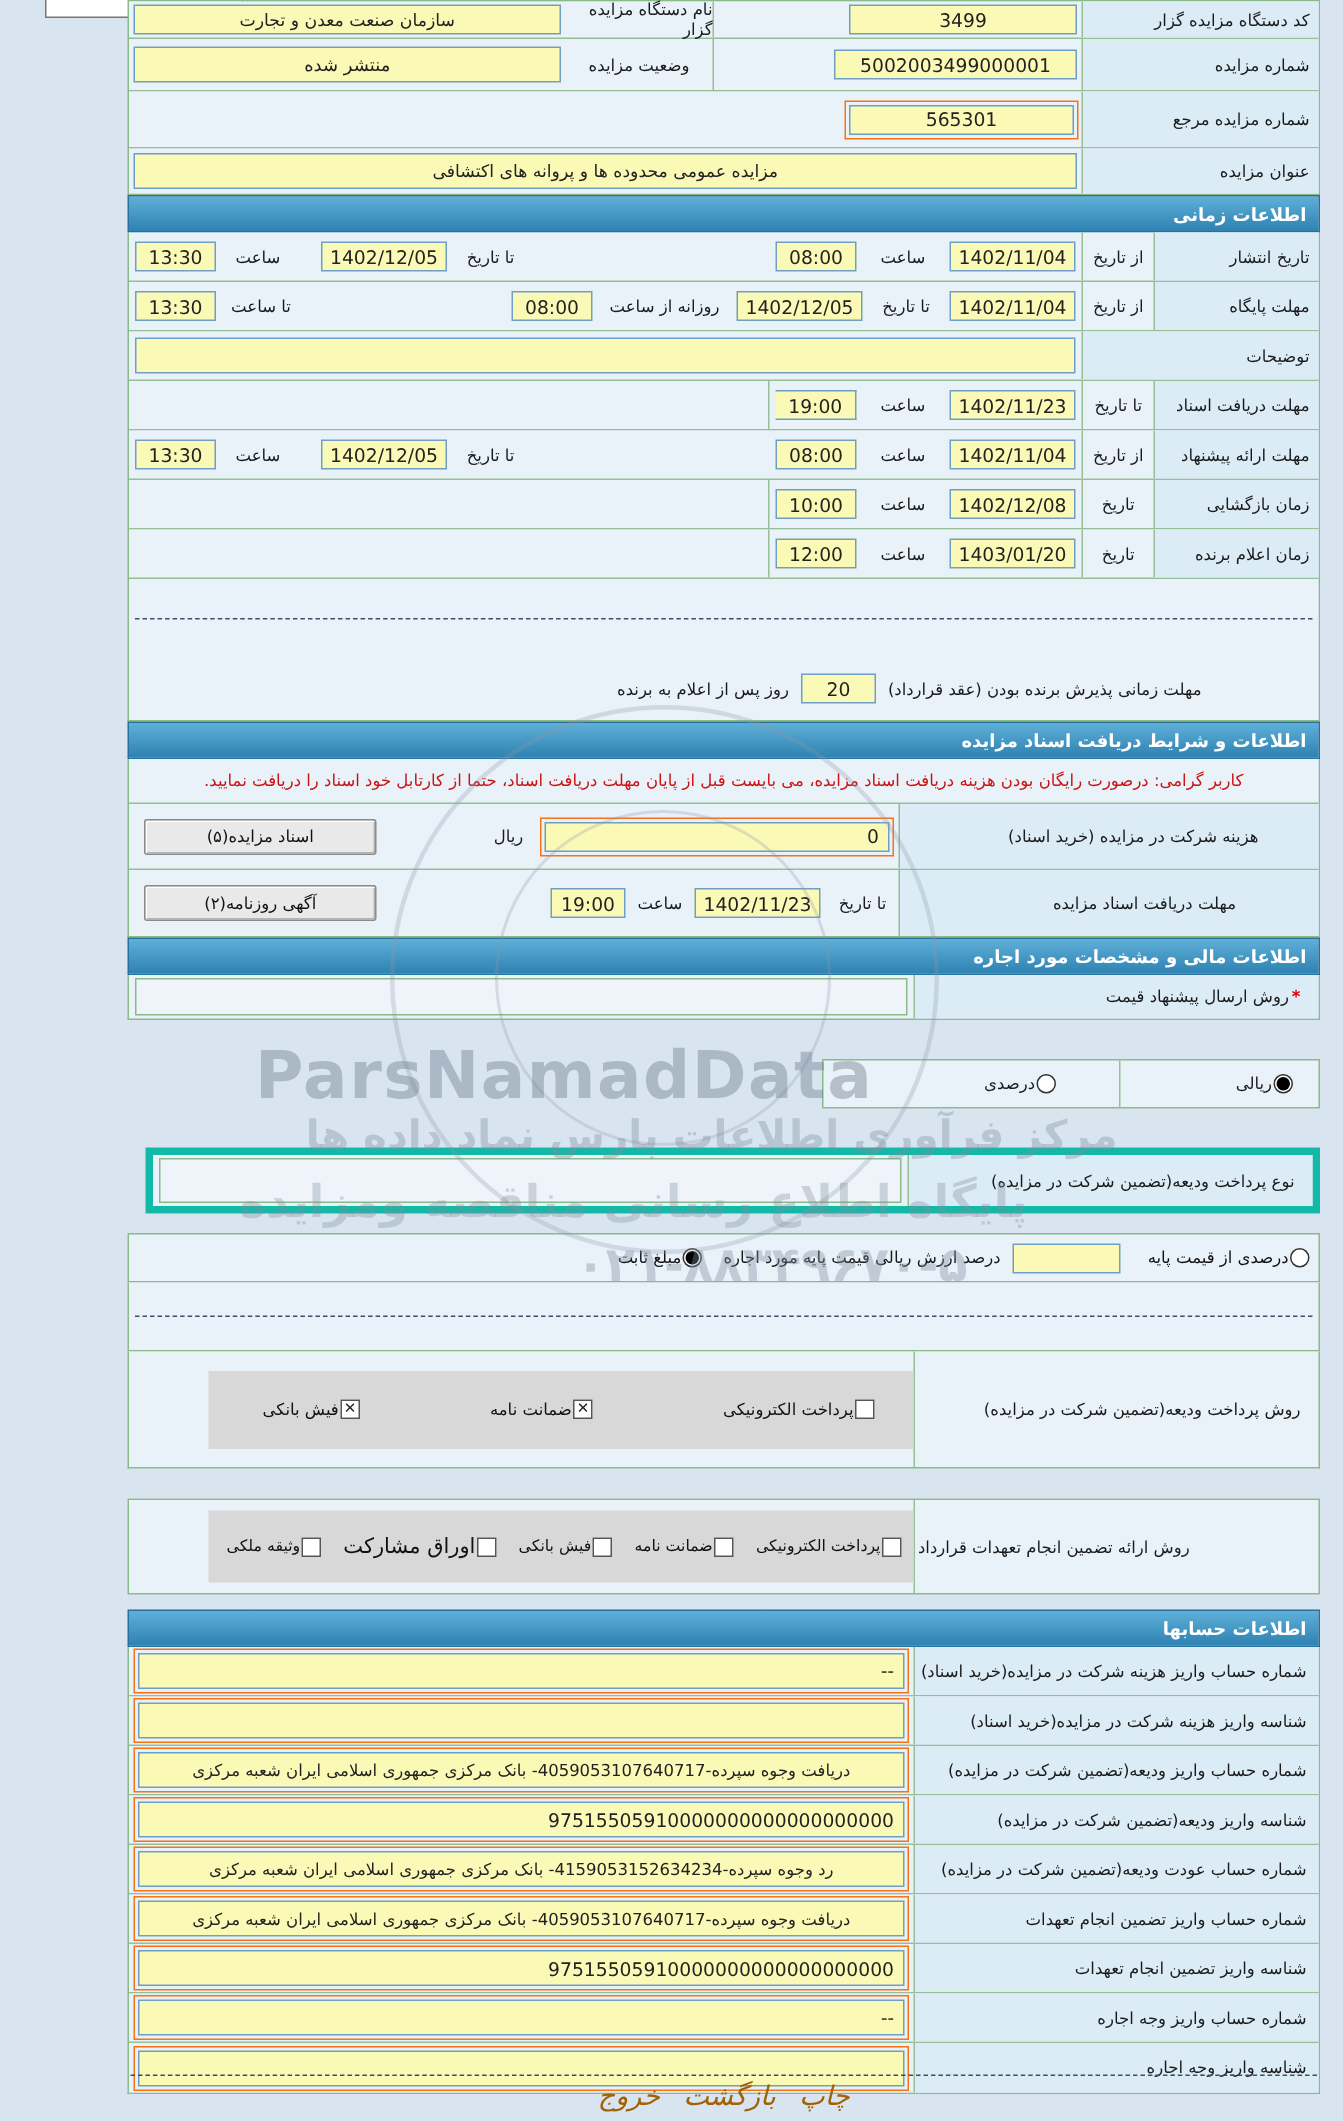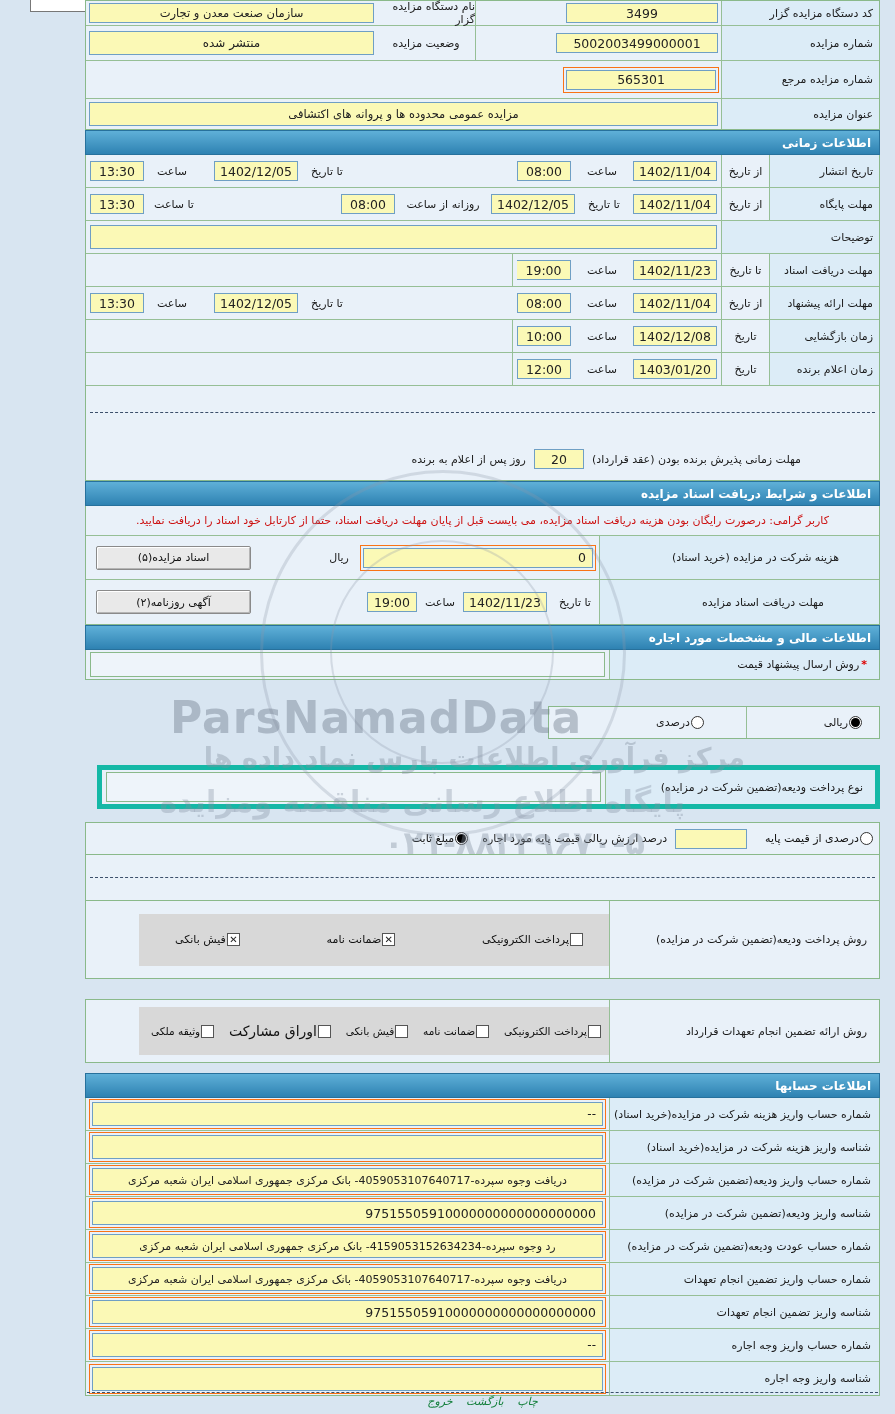--- a/index.html
+++ b/index.html
@@ -33,21 +33,21 @@
   .notice{font-size:11px;color:#cc1111;display:flex;align-items:center;justify-content:center;background:#e9f1f9;
           border-bottom:1px solid #96bf96;}
   .star{color:#dd0000;font-weight:bold;margin-left:2px;}
   .num{font-size:12.5px;}
   
   .wm{position:absolute;inset:0;pointer-events:none;z-index:9;}
   .wm .circ{position:absolute;border:3px solid rgba(140,152,168,.28);border-radius:50%;}
   .wm .t{position:absolute;font-weight:bold;white-space:nowrap;}
   .footer{position:absolute;bottom:6px;right:15px;width:795px;text-align:center;}
   .footer .dl{border-top:1px dashed #3b4f6b;margin:0 2px 2px 2px;}
-  .flinks{font-family:"DejaVu Serif",serif;font-style:italic;font-size:11px;color:#15803d;}
+  .flinks{font-family:"DejaVu Serif",serif;font-style:italic;font-size:18px;color:#a16207;}
   .flinks span{margin:0 5px;cursor:pointer;}
   .stray{position:absolute;left:30px;top:0;width:132px;height:12px;background:#fff;
          border:1px solid #777;border-top:none;box-sizing:border-box;}
 </style>
 </head>
 <body>
 
 <div class="page">
   <div class="stray"></div>
 
@@ -339,21 +339,21 @@
           <span style="display:inline-flex;align-items:center;">
             <span class="cb on"></span>
             <span class="optlbl">فیش بانکی</span>
           </span>
         </div>
       </div>
 
       <div style="height:20px;" class="gap"></div>
 
       <div class="row" style="height:64px;border:1px solid #8ab98a;">
-        <div class="lbl" style="width:270px;background:transparent;justify-content:flex-start;padding-right:12px;">
+        <div class="lbl" style="width:270px;background:transparent;justify-content:flex-end;padding-right:12px;">
             <span>روش ارائه تضمین انجام تعهدات قرارداد</span>
           </div>
         <div class="gray" style="width:470px;height:48px;padding:0 8px;justify-content:space-between;font-size:10.5px;">
           <span style="display:inline-flex;align-items:center;">
             <span class="cb"></span>
             <span class="optlbl" style="font-size:10.5px;margin-left:4px;">پرداخت الکترونیکی</span>
           </span>
           <span style="display:inline-flex;align-items:center;">
             <span class="cb"></span>
             <span class="optlbl" style="font-size:10.5px;margin-left:4px;">ضمانت نامه</span>

